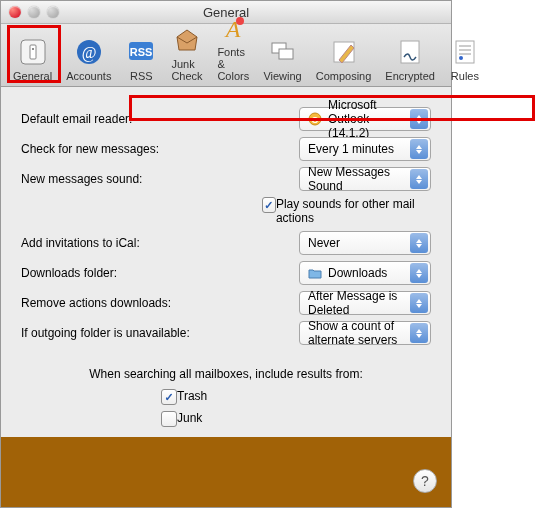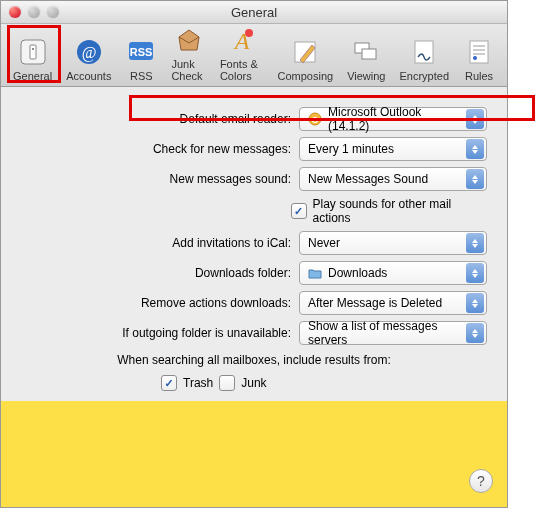--- a/index.html
+++ b/index.html
@@ -1,45 +1,45 @@
 <!DOCTYPE html>
 <html><head>
 <meta charset="utf-8">
 <style>
 html,body{margin:0;padding:0;font-family:"Lucida Grande","Helvetica Neue",Arial,sans-serif;font-size:12px;color:#000;background:#fff}
-.window{width:508px;height:508px;background:#fde047;border:1px solid #999;box-sizing:border-box;position:relative}
+.window{width:452px;height:508px;background:#a16207;border:1px solid #999;box-sizing:border-box;position:relative}
 .titlebar{height:22px;background:linear-gradient(#f6f6f6,#d9d9d9);border-bottom:1px solid #b5b5b5;display:flex;align-items:center;position:relative}
 .traffic{display:flex;gap:7px;padding-left:8px}
 .dot{width:12px;height:12px;border-radius:50%;box-shadow:inset 0 1px 1px rgba(255,255,255,.6),0 0 1px rgba(0,0,0,.4)}
 .dot.red{background:radial-gradient(circle at 30% 30%,#ff8a80,#d0021b)}
 .dot.yel{background:radial-gradient(circle at 30% 30%,#dcdcdc,#a0a0a0)}
 .dot.grn{background:radial-gradient(circle at 30% 30%,#dcdcdc,#a0a0a0)}
 .title{position:absolute;left:0;right:0;text-align:center;font-size:13px;color:#333}
 .toolbar{height:60px;background:linear-gradient(#e9e9e9,#cfcfcf);border-bottom:1px solid #9c9c9c;display:flex;align-items:flex-end;padding:0 6px 2px 6px;gap:2px}
 .titem{display:flex;flex-direction:column;align-items:center;gap:2px;padding:2px 6px;font-size:11px;color:#333;cursor:default;position:relative}
 .ticon{width:32px;height:32px;display:flex;align-items:center;justify-content:center}
 .hl-red{position:absolute;border:3px solid #e10000;box-sizing:border-box;pointer-events:none}
 .hl-general{left:6px;top:24px;width:54px;height:58px}
 .hl-reader{left:128px;top:94px;width:406px;height:26px}
 .body{padding:14px 20px 10px 20px;background:#ececec}
 .row{display:flex;align-items:center;margin:6px 0}
 .row.gap-above{}
-.lab{width:270px;text-align:right;padding-right:8px;color:#000}
+.lab{width:270px;padding-right:8px;color:#000}
 .sel{flex:1;height:22px;background:linear-gradient(#fff,#f2f2f2);border:1px solid #a6a6a6;border-radius:4px;display:flex;align-items:center;padding:0 22px 0 8px;position:relative;font-size:12px;box-shadow:0 1px 0 #fff inset}
 .sel .arrows{position:absolute;right:2px;top:1px;bottom:1px;width:18px;background:linear-gradient(#9bbce8,#5a8fd6);border-radius:3px;display:flex;flex-direction:column;align-items:center;justify-content:center;gap:1px}
 .sel .arrows::before,.sel .arrows::after{content:"";width:0;height:0;border-left:3px solid transparent;border-right:3px solid transparent}
 .sel .arrows::before{border-bottom:4px solid #fff}
 .sel .arrows::after{border-top:4px solid #fff}
 .sel .selicon{width:14px;height:14px;margin-right:6px;display:flex;align-items:center;justify-content:center}
-.checkbox{display:flex;align-items:center;gap:6px}
+.checkbox{display:flex;align-items:flex-start;gap:0}
 .cb{width:14px;height:14px;border:1px solid #8c8c8c;border-radius:3px;background:linear-gradient(#fff,#eee);display:flex;align-items:center;justify-content:center;font-size:11px;color:#2a5db0;font-weight:bold}
 .cb.checked::after{content:"✓"}
-.section{margin-top:8px}
+.section{margin-top:22px}
 .section-header{text-align:center;margin-bottom:8px}
-.cblist{margin-left:140px;display:flex;flex-direction:row;gap:6px}
+.cblist{margin-left:140px;display:flex;flex-direction:column;gap:6px}
 .helpbtn{position:absolute;right:14px;bottom:14px;width:22px;height:22px;border-radius:50%;border:1px solid #aaa;background:linear-gradient(#fff,#e6e6e6);display:flex;align-items:center;justify-content:center;font-size:14px;color:#555}
 </style>
 </head>
 <body>
 
 <div class="window">
 
   <div class="titlebar">
     <div class="traffic">
       <div class="dot red"></div>
@@ -92,34 +92,34 @@
         <svg width="30" height="30" viewBox="0 0 30 30">
             <text x="15" y="24" text-anchor="middle" font-size="24" font-style="italic" font-family="Georgia"><tspan fill="#d92">A</tspan></text>
             <circle cx="22" cy="8" r="4" fill="#e44"></circle>
           </svg>
       </div>
       <span>Fonts &amp; Colors</span>
     </div>
     <div class="titem">
       <div class="ticon">
         <svg width="30" height="30" viewBox="0 0 30 30">
+            <rect x="4" y="6" width="14" height="10" fill="#fff" stroke="#888"></rect>
+            <rect x="11" y="12" width="14" height="10" fill="#fff" stroke="#888"></rect>
+          </svg>
+      </div>
+      <span>Viewing</span>
+    </div>
+    <div class="titem">
+      <div class="ticon">
+        <svg width="30" height="30" viewBox="0 0 30 30">
             <rect x="5" y="5" width="20" height="20" fill="#fff" stroke="#aaa"></rect>
             <path d="M10 23 L22 8 L25 11 L13 26 Z" fill="#e8b74a" stroke="#b88"></path>
           </svg>
       </div>
       <span>Composing</span>
-    </div>
-    <div class="titem">
-      <div class="ticon">
-        <svg width="30" height="30" viewBox="0 0 30 30">
-            <rect x="4" y="6" width="14" height="10" fill="#fff" stroke="#888"></rect>
-            <rect x="11" y="12" width="14" height="10" fill="#fff" stroke="#888"></rect>
-          </svg>
-      </div>
-      <span>Viewing</span>
     </div>
     <div class="titem">
       <div class="ticon">
         <svg width="30" height="30" viewBox="0 0 30 30">
             <rect x="6" y="4" width="18" height="22" fill="#fff" stroke="#aaa"></rect>
             <path d="M9 20 Q13 14 15 20 T21 20" fill="none" stroke="#357" stroke-width="1.4"></path>
           </svg>
       </div>
       <span>Encrypted</span>
     </div>
@@ -206,21 +206,21 @@
       <div class="lab">Remove actions downloads:</div>
       <div class="sel">
         <span>After Message is Deleted</span>
         <div class="arrows"></div>
       </div>
     </div>
 
     <div class="row">
       <div class="lab">If outgoing folder is unavailable:</div>
       <div class="sel">
-        <span>Show a list of messages servers</span>
+        <span>Show a count of alternate servers</span>
         <div class="arrows"></div>
       </div>
     </div>
 
     <div class="section">
       <div class="section-header">When searching all mailboxes, include results from:</div>
       <div class="cblist">
         <div class="checkbox">
           <div class="cb checked"></div>
           <span>Trash</span>

